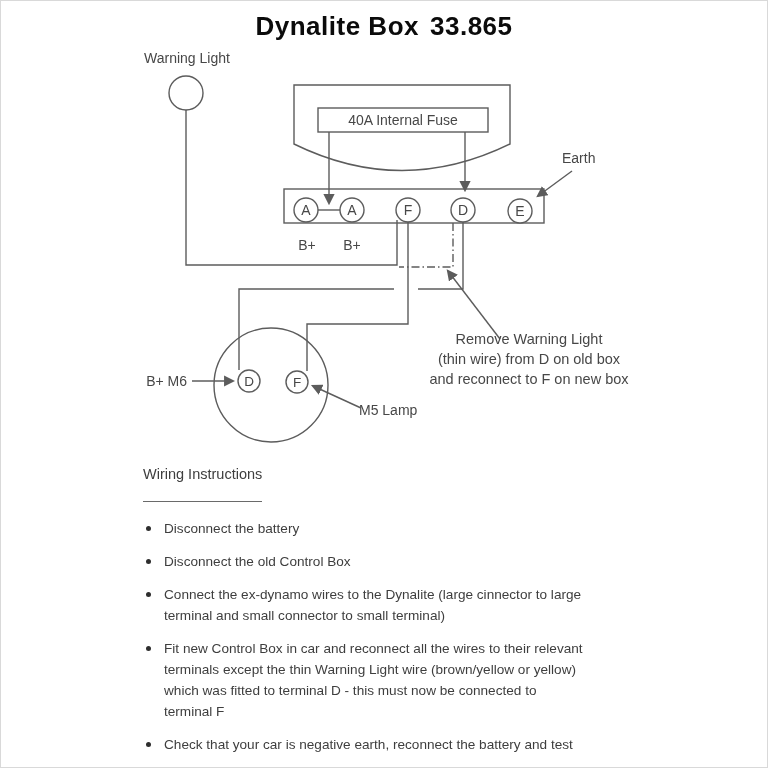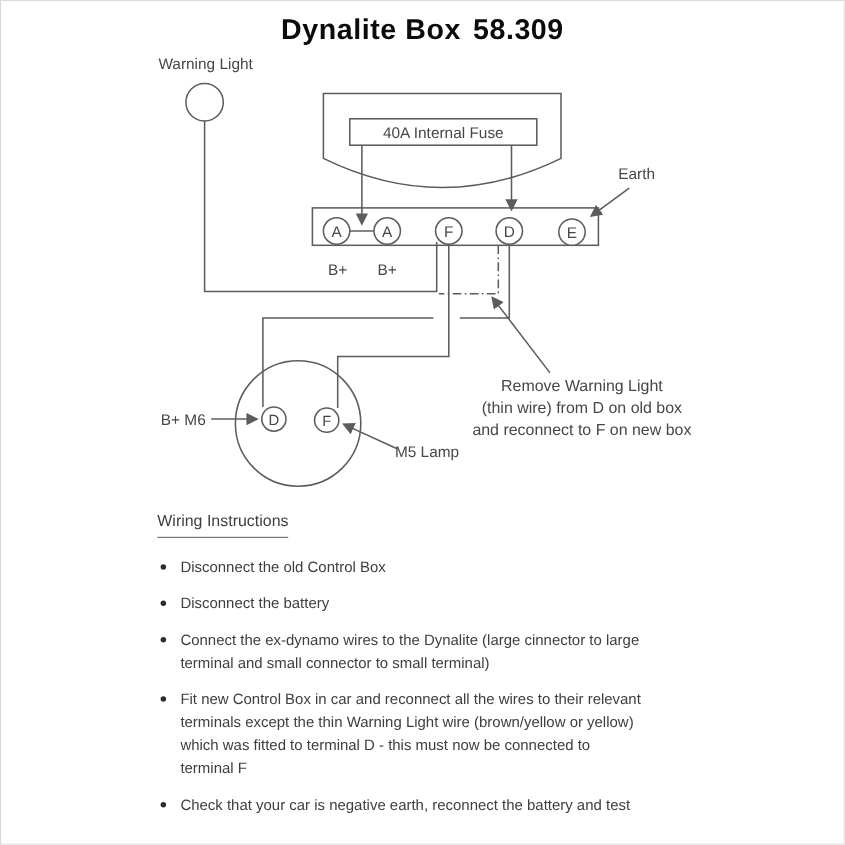--- a/index.html
+++ b/index.html
@@ -21,35 +21,35 @@
   }
   .title .num{margin-left:11px;}
   svg.diagram{position:absolute;left:0;top:0;}
   svg.diagram .wire{stroke:#5c5c5c;stroke-width:1.4;fill:none;}
   svg.diagram .shape{stroke:#5c5c5c;stroke-width:1.4;fill:#ffffff;}
   svg.diagram .nofill{fill:none;}
   svg.diagram text{fill:#474747;font-size:14px;font-family:"Liberation Sans","DejaVu Sans",sans-serif;}
   svg.diagram text.term{font-size:14px;text-anchor:middle;}
   svg.diagram text.small-term{font-size:13.5px;text-anchor:middle;}
   .remove-note{
-    position:absolute;left:402px;top:340px;width:252px;
+    position:absolute;left:402px;top:328px;width:252px;
     text-align:center;color:#474747;
     font-size:14.5px;line-height:20px;
     white-space:pre-line;
   }
   .instructions{
     position:absolute;left:142px;top:464px;width:540px;
     color:#3e3e3e;
   }
   .instructions h2{
     font-size:14.5px;font-weight:normal;color:#3e3e3e;
     margin:0 0 16px 0;
     display:inline-block;
     border-bottom:1.2px solid #6a6a6a;
-    padding-bottom:6px;
+    padding-bottom:19px;
   }
   .instructions ul{
     list-style:none;margin:0;padding:0;
   }
   .instructions li{
     position:relative;
     padding-left:21px;
     margin-bottom:12px;
     font-size:13.6px;line-height:21px;
     white-space:pre-line;
@@ -59,21 +59,21 @@
     position:absolute;left:3px;top:8px;
     width:5px;height:5px;border-radius:50%;
     background:#2e2e2e;
   }
 </style>
 </head>
 <body>
 
 <div class="page">
 
-  <h1 class="title"><span>Dynalite Box</span><span class="num">58.309</span></h1>
+  <h1 class="title"><span>Dynalite Box</span><span class="num">33.865</span></h1>
 
   <svg class="diagram" width="768" height="470" viewBox="0 0 768 470">
     <defs>
       <marker id="ah" viewBox="0 0 10 10" refX="8" refY="5" markerWidth="8" markerHeight="8" orient="auto-start-reverse">
         <path d="M0,0 L10,5 L0,10 z" fill="#5c5c5c"></path>
       </marker>
     </defs>
 
     <path class="shape nofill" d="M293,84 L509,84 L509,143 Q401,196 293,143 Z"></path>
     <rect class="shape" x="317" y="107" width="170" height="24"></rect>
@@ -127,22 +127,22 @@
     <line class="wire" x1="499" y1="338" x2="447" y2="270" marker-end="url(#ah)"></line>
   </svg>
 
   <div class="remove-note">Remove Warning Light
 (thin wire) from D on old box
 and reconnect to F on new box</div>
 
   <div class="instructions">
     <h2>Wiring Instructions</h2>
     <ul>
+        <li>Disconnect the battery</li>
         <li>Disconnect the old Control Box</li>
-        <li>Disconnect the battery</li>
         <li>Connect the ex-dynamo wires to the Dynalite (large cinnector to large
 terminal and small connector to small terminal)</li>
         <li>Fit new Control Box in car and reconnect all the wires to their relevant
 terminals except the thin Warning Light wire (brown/yellow or yellow)
 which was fitted to terminal D - this must now be connected to
 terminal F</li>
         <li>Check that your car is negative earth, reconnect the battery and test</li>
       </ul>
   </div>
 

